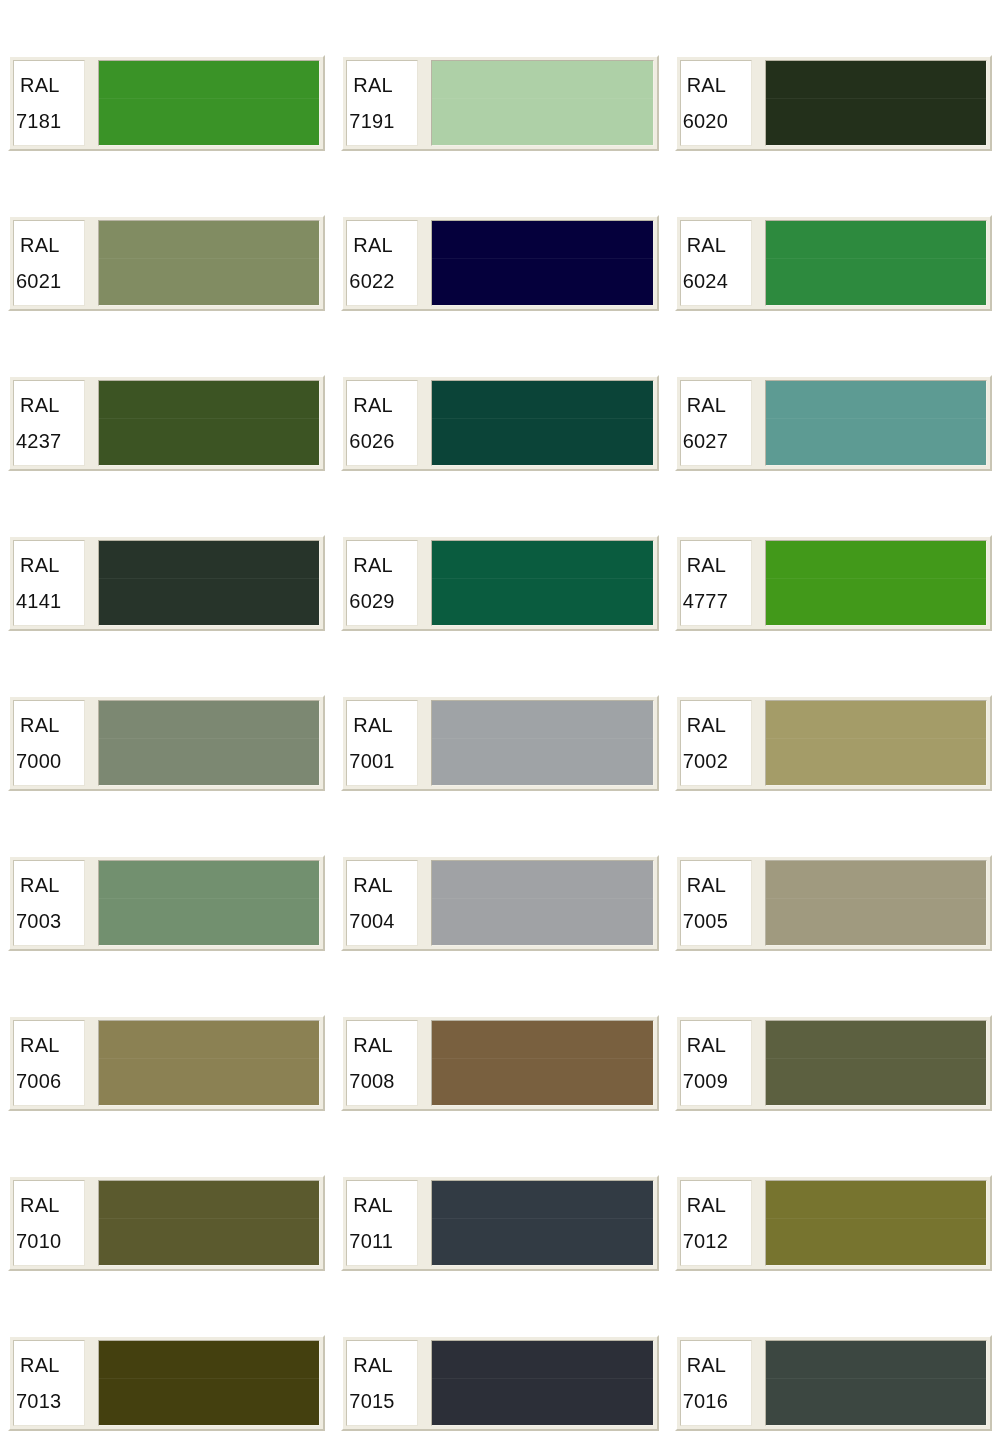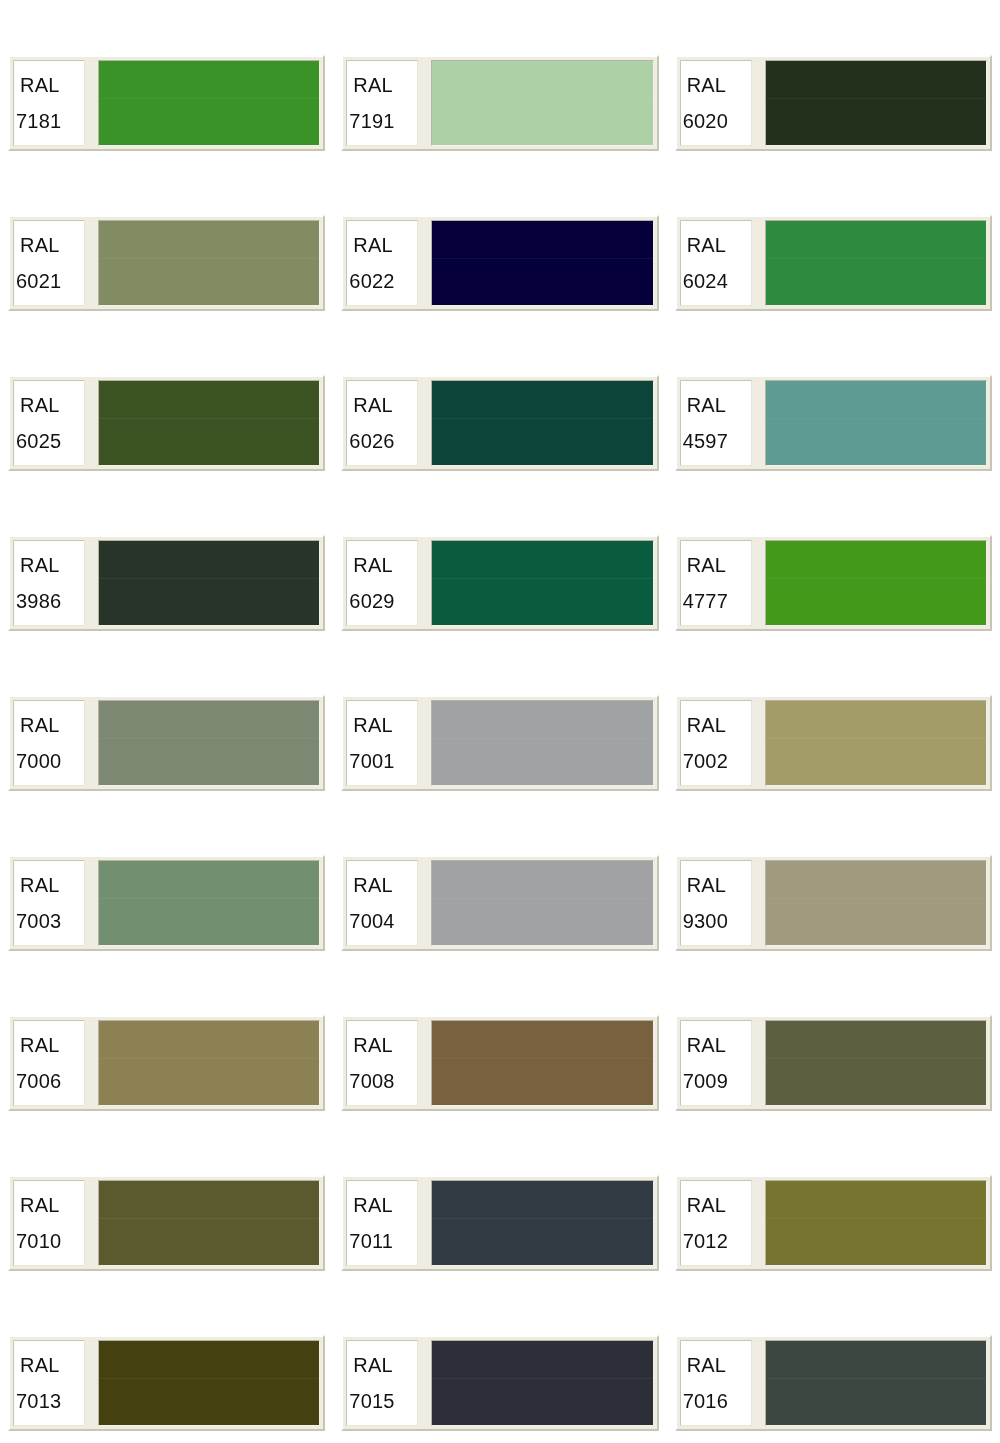--- a/index.html
+++ b/index.html
@@ -177,21 +177,21 @@
             <div class="swatch-fill" style="background: rgb(45, 138, 62);"></div>
           </div>
         </div>
       </div>
     </div>
     <div class="row">
       <div class="cell-wrap">
         <div class="card">
           <div class="label-cell">
             <div class="label-line prefix">RAL</div>
-            <div class="label-line code">6025</div>
+            <div class="label-line code">4237</div>
           </div>
           <div class="swatch-cell">
             <div class="swatch-fill" style="background: rgb(60, 84, 35);"></div>
           </div>
         </div>
       </div>
       <div class="cell-wrap">
         <div class="card">
           <div class="label-cell">
             <div class="label-line prefix">RAL</div>
@@ -199,34 +199,34 @@
           </div>
           <div class="swatch-cell">
             <div class="swatch-fill" style="background: rgb(11, 68, 56);"></div>
           </div>
         </div>
       </div>
       <div class="cell-wrap">
         <div class="card">
           <div class="label-cell">
             <div class="label-line prefix">RAL</div>
-            <div class="label-line code">4597</div>
+            <div class="label-line code">6027</div>
           </div>
           <div class="swatch-cell">
             <div class="swatch-fill" style="background: rgb(93, 155, 147);"></div>
           </div>
         </div>
       </div>
     </div>
     <div class="row">
       <div class="cell-wrap">
         <div class="card">
           <div class="label-cell">
             <div class="label-line prefix">RAL</div>
-            <div class="label-line code">3986</div>
+            <div class="label-line code">4141</div>
           </div>
           <div class="swatch-cell">
             <div class="swatch-fill" style="background: rgb(39, 52, 42);"></div>
           </div>
         </div>
       </div>
       <div class="cell-wrap">
         <div class="card">
           <div class="label-cell">
             <div class="label-line prefix">RAL</div>
@@ -304,21 +304,21 @@
           </div>
           <div class="swatch-cell">
             <div class="swatch-fill" style="background: rgb(160, 162, 165);"></div>
           </div>
         </div>
       </div>
       <div class="cell-wrap">
         <div class="card">
           <div class="label-cell">
             <div class="label-line prefix">RAL</div>
-            <div class="label-line code">9300</div>
+            <div class="label-line code">7005</div>
           </div>
           <div class="swatch-cell">
             <div class="swatch-fill" style="background: rgb(160, 154, 127);"></div>
           </div>
         </div>
       </div>
     </div>
     <div class="row">
       <div class="cell-wrap">
         <div class="card">

